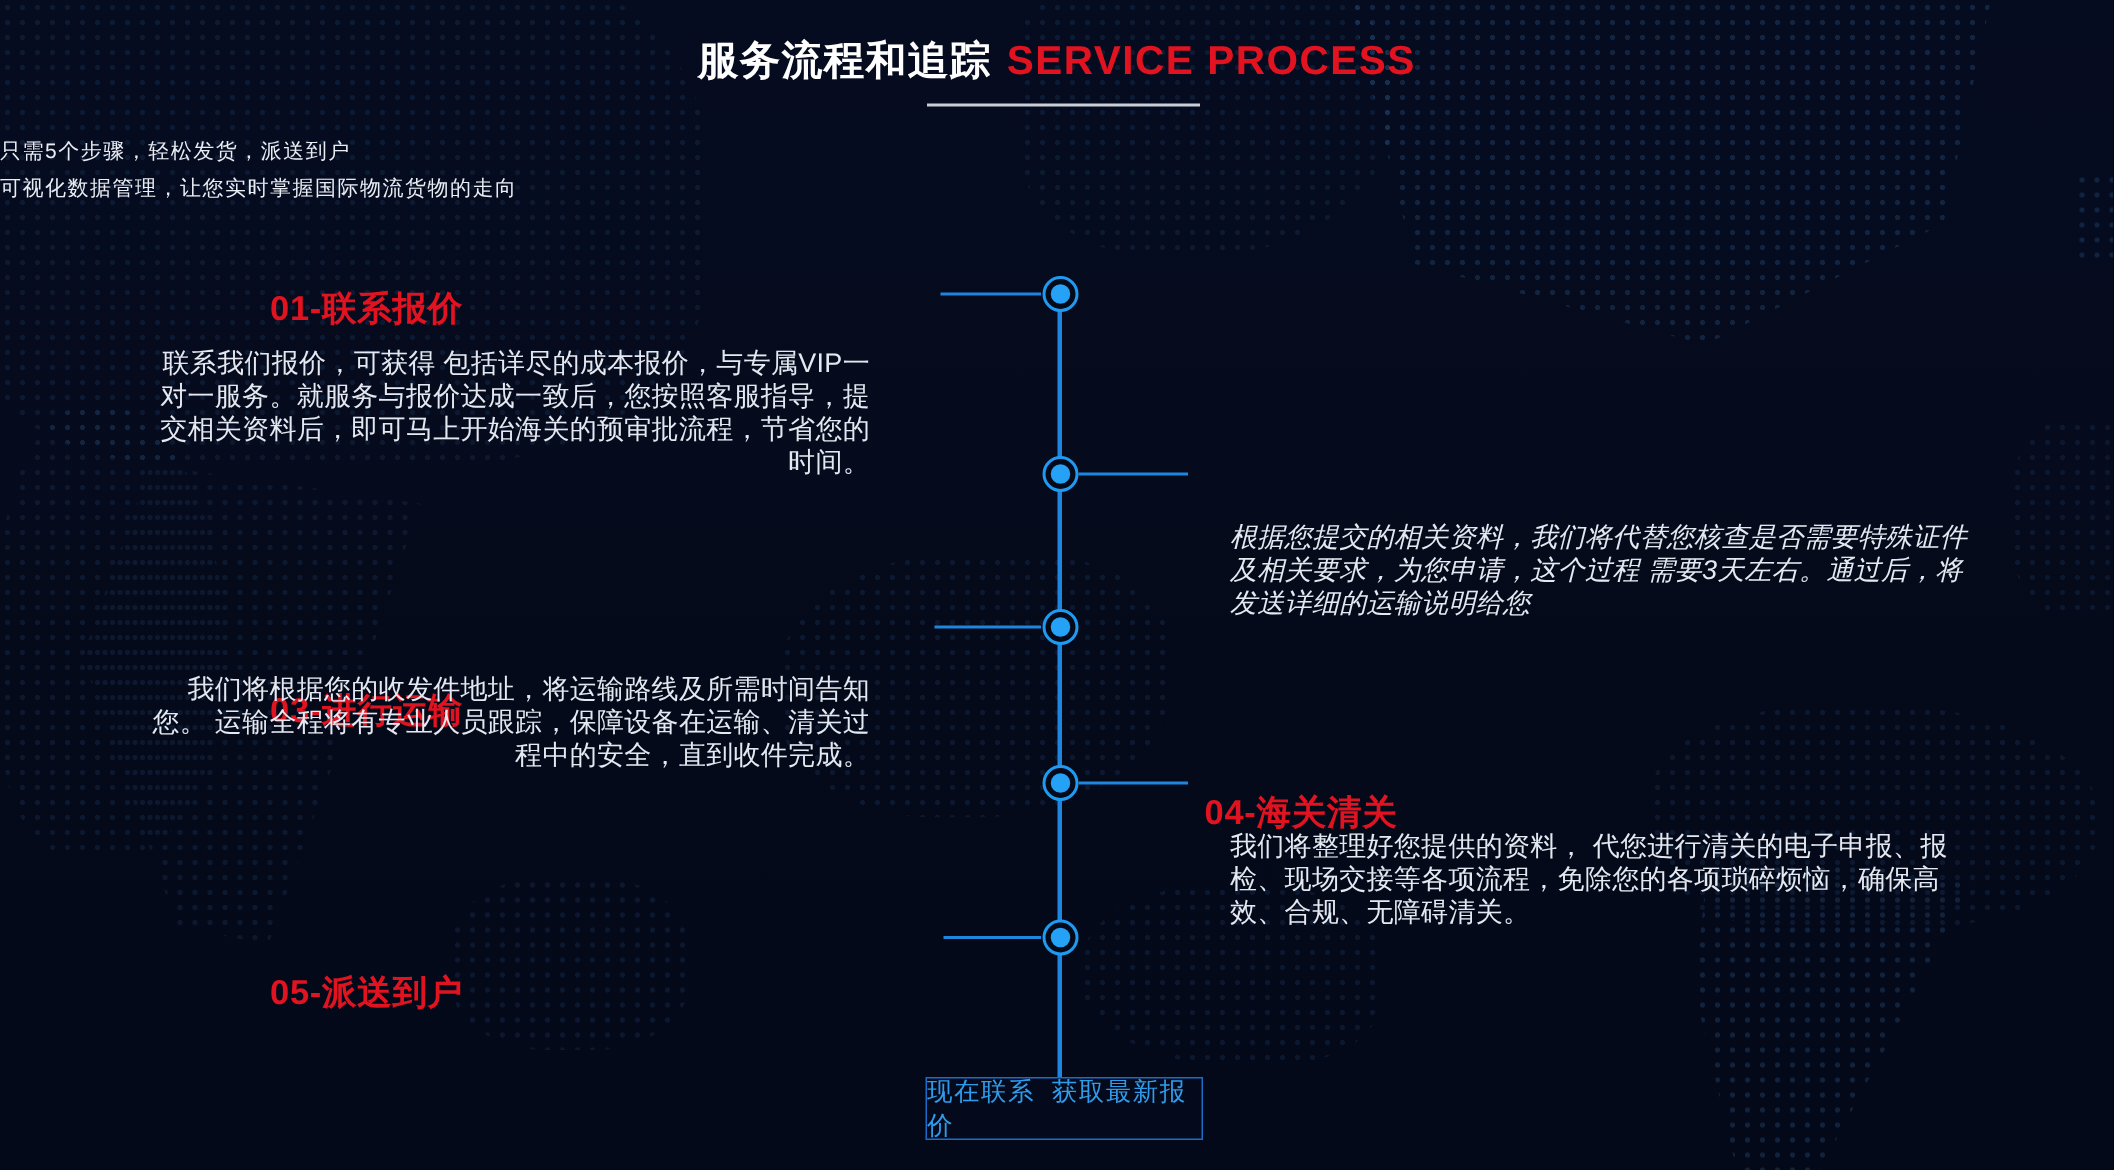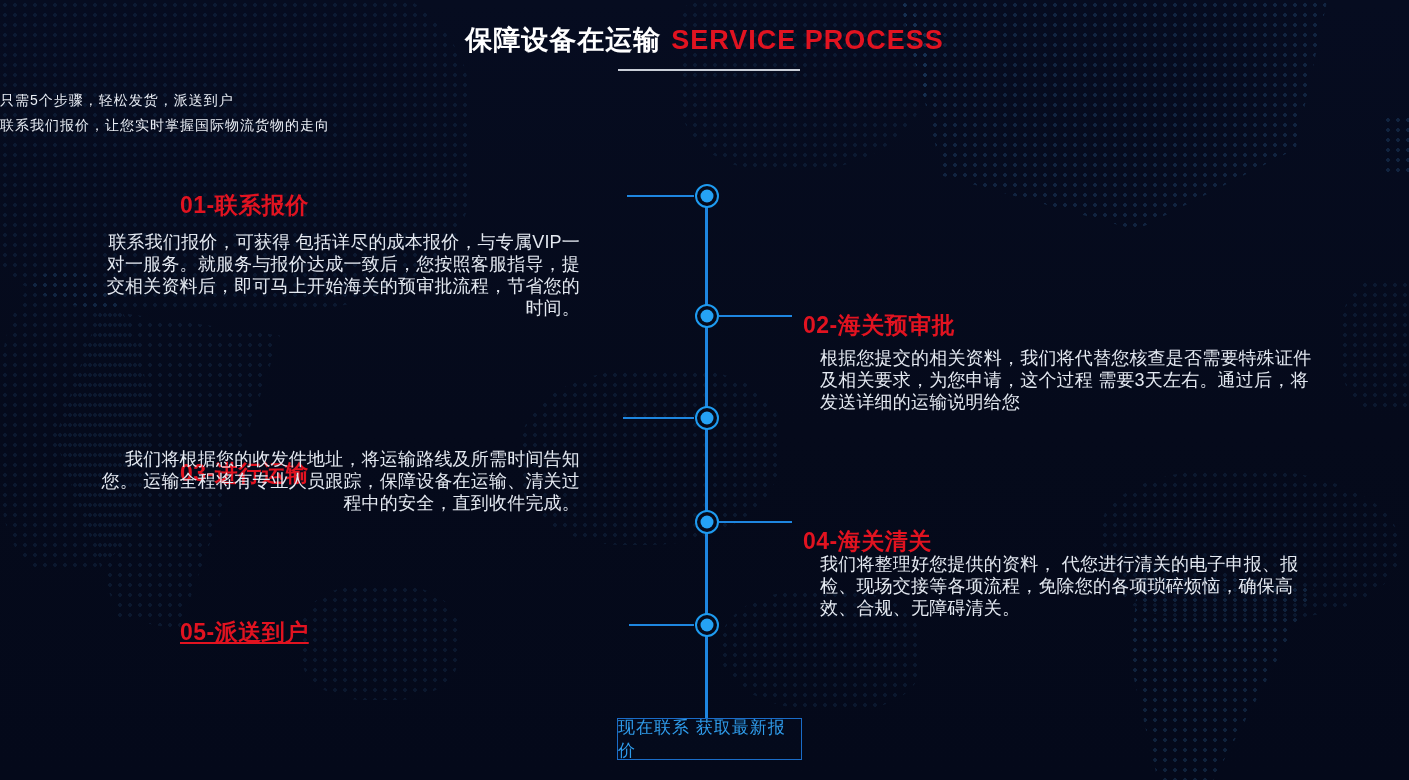--- a/index.html
+++ b/index.html
@@ -72,21 +72,21 @@
   .step-desc.left{left:100px;width:480px;text-align:right;}
   .step-desc.right{left:820px;width:505px;text-align:left;}
 
   
   .cta{
     position:absolute;left:617px;top:718px;width:185px;height:42px;
     border:1px solid #1a6cc8;background:rgba(6,14,34,0.35);
     color:#2f9ceb;font-size:17px;letter-spacing:1px;
     display:flex;align-items:center;justify-content:center;
     cursor:pointer;box-sizing:border-box;
-    font-family:Liberation Sans, sans-serif;
+    font-family:Liberation Mono, monospace;
   }
 </style>
 </head>
 <body>
 
 <div id="stage">
 
   <div class="dots dim" style="left:-30px;top:-40px;width:500px;height:350px;border-radius:18% 40% 35% 30%;"></div>
   <div class="dots dim" style="left:0px;top:270px;width:150px;height:300px;border-radius:40% 55% 45% 30%;"></div>
   <div class="dots dim" style="left:55px;top:310px;width:225px;height:320px;clip-path:polygon(20% 0,100% 8%,78% 55%,55% 100%,28% 96%,0 40%);"></div>
@@ -94,25 +94,25 @@
   <div class="dots bright" style="left:900px;top:-40px;width:430px;height:270px;clip-path:polygon(0 15%,40% 0,100% 10%,92% 70%,55% 100%,10% 80%);"></div>
   <div class="dots bright" style="left:1383px;top:115px;width:26px;height:62px;"></div>
   <div class="dots dim" style="left:1340px;top:280px;width:69px;height:130px;border-radius:45% 0 0 45%;"></div>
   <div class="dots dim" style="left:520px;top:370px;width:260px;height:175px;border-radius:45% 35% 50% 40%;"></div>
   <div class="dots dim" style="left:300px;top:585px;width:160px;height:115px;border-radius:40%;"></div>
   <div class="dots dim" style="left:720px;top:590px;width:200px;height:120px;border-radius:45% 40% 35% 50%;"></div>
   <div class="dots dim" style="left:1100px;top:470px;width:300px;height:150px;border-radius:40% 50% 45% 35%;"></div>
   <div class="dots bright" style="left:1130px;top:565px;width:185px;height:215px;clip-path:polygon(5% 0,100% 10%,70% 60%,45% 100%,15% 100%,0 45%);"></div>
 
   <div class="page-title">
-    <span class="title-cn">保障设备在运输</span><span class="title-en">SERVICE PROCESS</span>
+    <span class="title-cn">服务流程和追踪</span><span class="title-en">SERVICE PROCESS</span>
   </div>
   <div class="divider"></div>
   <div class="subtitle" id="subtitle1">只需5个步骤，轻松发货，派送到户</div>
-  <div class="subtitle" id="subtitle2">联系我们报价，让您实时掌握国际物流货物的走向</div>
+  <div class="subtitle" id="subtitle2">可视化数据管理，让您实时掌握国际物流货物的走向</div>
 
   <div class="v-line"></div>
 
   <div class="node" style="top:184px">
       <div class="node-dot"></div>
     </div>
   <div class="node" style="top:304px">
       <div class="node-dot"></div>
     </div>
   <div class="node" style="top:406px">
@@ -127,26 +127,25 @@
 
   <div class="connector" style="left:627px;top:195px;width:67px;"></div>
   <div class="connector" style="left:719px;top:315px;width:73px;"></div>
   <div class="connector" style="left:623px;top:417px;width:71px;"></div>
   <div class="connector" style="left:719px;top:521px;width:73px;"></div>
   <div class="connector" style="left:629px;top:624px;width:65px;"></div>
 
   <div class="step-title left" style="top:190px;">01-联系报价</div>
   <div class="step-desc left" style="top:231px;">联系我们报价，可获得 包括详尽的成本报价，与专属VIP一对一服务。就服务与报价达成一致后，您按照客服指导，提交相关资料后，即可马上开始海关的预审批流程，节省您的时间。</div>
 
-  <div class="step-title right" style="top:310px;">02-海关预审批</div>
-  <div class="step-desc right" style="top:347px;">根据您提交的相关资料，我们将代替您核查是否需要特殊证件及相关要求，为您申请，这个过程 需要3天左右。通过后，将发送详细的运输说明给您</div>
+  <div class="step-desc right" style="top:347px;font-style:italic;">根据您提交的相关资料，我们将代替您核查是否需要特殊证件及相关要求，为您申请，这个过程 需要3天左右。通过后，将发送详细的运输说明给您</div>
 
   <div class="step-title left" style="top:412px;margin-top:46px;">03-进行运输</div>
   <div class="step-desc left" style="top:448px;">我们将根据您的收发件地址，将运输路线及所需时间告知您。 运输全程将有专业人员跟踪，保障设备在运输、清关过程中的安全，直到收件完成。</div>
 
   <div class="step-title right" style="top:514px;margin-top:12px;">04-海关清关</div>
   <div class="step-desc right" style="top:553px;">我们将整理好您提供的资料， 代您进行清关的电子申报、报检、现场交接等各项流程，免除您的各项琐碎烦恼，确保高效、合规、无障碍清关。</div>
 
-  <div class="step-title left" style="top:617px;text-decoration:underline;">05-派送到户</div>
+  <div class="step-title left" style="top:646px;">05-派送到户</div>
 
   <div class="cta">现在联系 获取最新报价</div>
 
 </div>
 
 </body></html>

